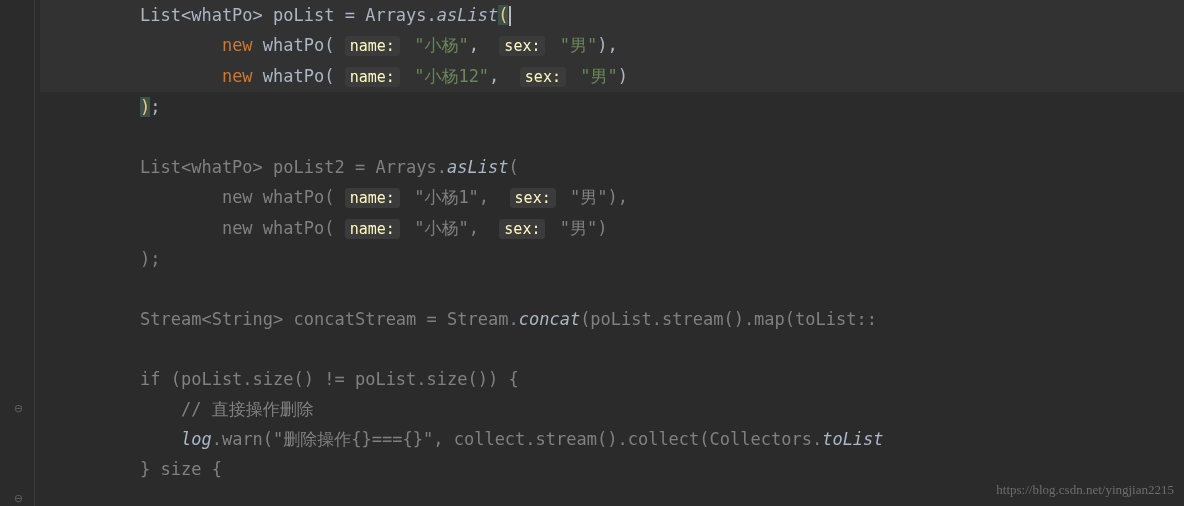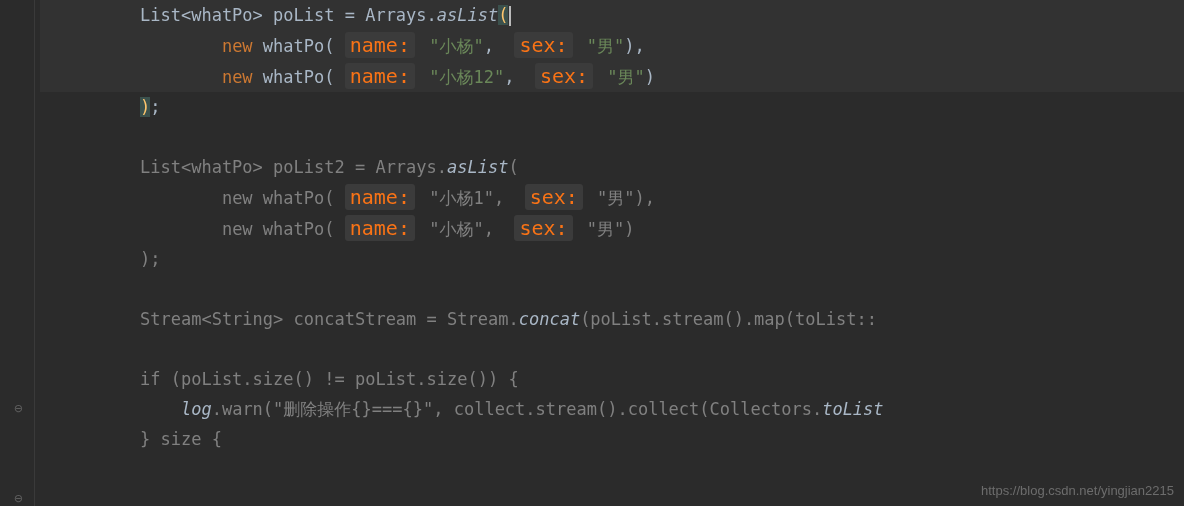--- a/index.html
+++ b/index.html
@@ -55,24 +55,24 @@
     }
     .method-italic {
       color: #a9b7c6;
       font-style: italic;
     }
     .string-bright {
       color: #6a8759;
     }
     .param-hint {
       background: #3b3b3b;
-      color: #f97316;
+      color: #fef9c3;
       border-radius: 3px;
       padding: 1px 5px;
-      font-size: 20px;
+      font-size: 15px;
       margin-right: 4px;
     }
     .paren-highlight {
       background: #3b514d;
     }
     .comment {
       color: #808080;
     }
     .caret {
       display: inline-block;
@@ -81,21 +81,21 @@
       background: #bbbbbb;
       vertical-align: middle;
       margin-left: 1px;
     }
     .watermark {
       position: absolute;
       bottom: 8px;
       right: 10px;
       color: #888;
       font-size: 13px;
-      font-family: Liberation Sans, sans-serif;
+      font-family: Liberation Serif, serif;
       opacity: 0.7;
     }
     .yellow-paren {
       color: #ffc66d;
     }
   </style>
 </head>
 <body>
 
 <div class="gutter">
@@ -124,20 +124,21 @@
   <div class="line dim"><span>);</span></div>
 
   <div class="line"> </div>
 
   <div class="line dim"><span>Stream&lt;String&gt; concatStream = Stream.</span><span class="method-italic dim">concat</span><span>(poList.stream().map(toList::</span></div>
 
   <div class="line"> </div>
 
   <div class="line dim"><span>if (poList.size() != poList.size()) {</span></div>
 
+  <div class="line dim">    <span class="comment">// 直接操作删除</span></div>
 
   <div class="line dim">    <span class="method-italic dim">log</span><span>.warn(</span><span>"删除操作{}==={}"</span><span>, collect.stream().collect(Collectors.</span><span class="method-italic dim">toList</span></div>
 
   <div class="line dim"><span>} size {</span></div>
 
 </div>
 
 <div class="watermark">https://blog.csdn.net/yingjian2215</div>
 
 </body></html>

